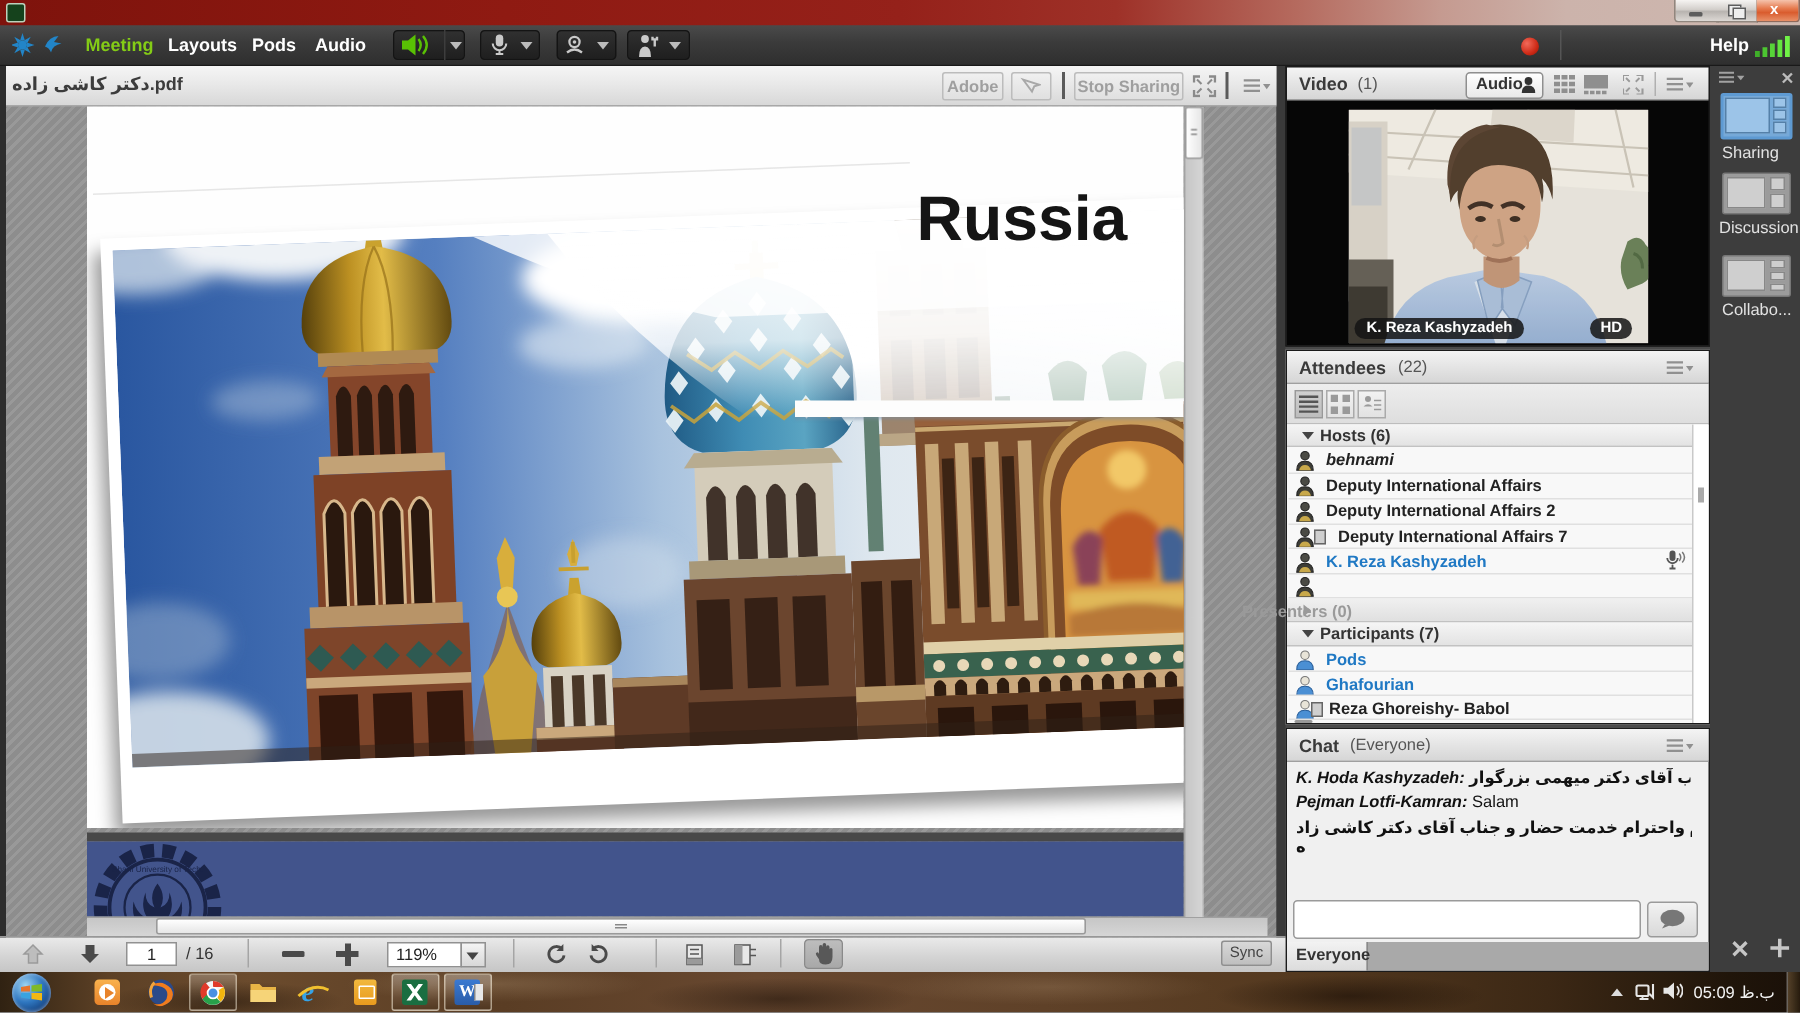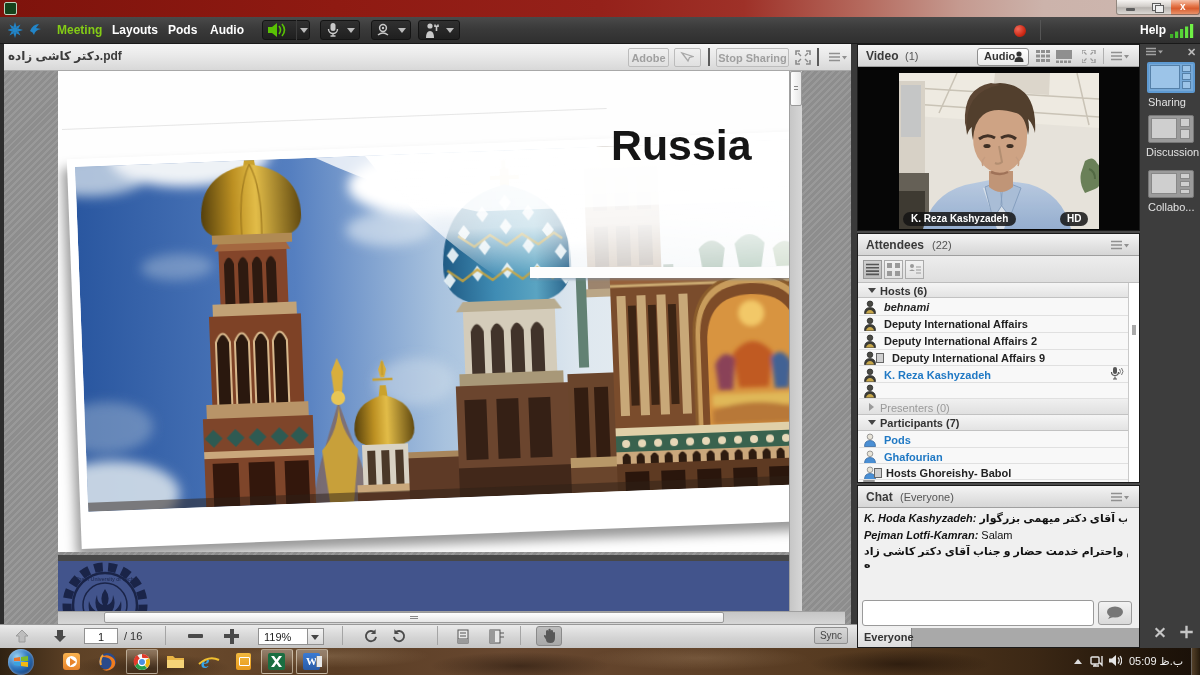--- a/index.html
+++ b/index.html
@@ -600,60 +600,60 @@
 <div class="abs" style="left:859px;top:332px;width:269px;height:1px;background:#e0e0e0;"></div>
 <svg class="abs hosticon" style="left:863px;top:334px;" width="15" height="14" viewBox="0 0 15 14">
       <use href="#hostic"></use>
     </svg>
 <div class="abs" style="left:884px;top:335px;font-size:11px;font-weight:bold;color:#222;">Deputy International Affairs 2</div>
 <div class="abs" style="left:859px;top:349px;width:269px;height:1px;background:#e0e0e0;"></div>
 <svg class="abs hosticon" style="left:863px;top:351px;" width="15" height="14" viewBox="0 0 15 14">
       <use href="#hostic"></use>
     </svg>
 <div class="abs" style="left:876px;top:353px;width:8px;height:10px;background:#cfcfcf;border:1px solid #666;box-sizing:border-box;"></div>
-<div class="abs" style="left:892px;top:352px;font-size:11px;font-weight:bold;color:#222;">Deputy International Affairs 9</div>
+<div class="abs" style="left:892px;top:352px;font-size:11px;font-weight:bold;color:#222;">Deputy International Affairs 7</div>
 <div class="abs" style="left:859px;top:365px;width:269px;height:1px;background:#e0e0e0;"></div>
 <svg class="abs hosticon" style="left:863px;top:368px;" width="15" height="14" viewBox="0 0 15 14">
       <use href="#hostic"></use>
     </svg>
 <div class="abs" style="left:884px;top:369px;font-size:11px;font-weight:bold;color:#2079c4;">K. Reza Kashyzadeh</div>
 <svg class="abs" style="left:1108px;top:366px;" width="16" height="16" viewBox="0 0 16 16">
       <rect x="5" y="1" width="4" height="7" rx="2" fill="#555"></rect>
       <path d="M3.5 6 a3.5 3.5 0 0 0 7 0 M7 10.5 V13 M5 13 h4" stroke="#555" stroke-width="1.2" fill="none"></path>
       <path d="M11.5 3 q2 2.5 0 5 M13.5 2 q3 3.5 0 7" stroke="#777" stroke-width="1" fill="none"></path>
     </svg>
 <div class="abs" style="left:859px;top:382px;width:269px;height:1px;background:#e0e0e0;"></div>
 <svg class="abs hosticon" style="left:863px;top:384px;" width="15" height="14" viewBox="0 0 15 14">
       <use href="#hostic"></use>
     </svg>
 <div class="abs" style="left:884px;top:404px;font-size:11px;font-weight:bold;color:#222;">Mohammad Molavi</div>
 <div class="abs" style="left:859px;top:398px;width:269px;height:1px;background:#e0e0e0;"></div>
 
 <div class="abs" style="left:858px;top:399px;width:270px;height:16px;background:linear-gradient(#f0f0f0,#e0e0e0);border-bottom:1px solid #c2c2c2;box-sizing:border-box;"></div>
 <div class="abs" style="left:869px;top:403px;width:0;height:0;border-top:4px solid transparent;border-bottom:4px solid transparent;border-left:5px solid #9a9a9a;"></div>
-<div class="abs" style="left:880px;top:402px;font-size:11px;font-weight:normal;color:#9a9a9a;">Presenters (0)</div>
+<div class="abs" style="left:828px;top:402px;font-size:11px;font-weight:bold;color:#9a9a9a;">Presenters (0)</div>
 
 <div class="abs" style="left:858px;top:415px;width:270px;height:16px;background:linear-gradient(#f5f5f5,#e3e3e3);border-bottom:1px solid #c2c2c2;box-sizing:border-box;"></div>
 <div class="abs" style="left:868px;top:420px;width:0;height:0;border-left:4px solid transparent;border-right:4px solid transparent;border-top:5px solid #444;"></div>
 <div class="abs" style="left:880px;top:417px;font-size:11px;font-weight:bold;color:#333;">Participants (7)</div>
 <svg class="abs particon" style="left:863px;top:433px;" width="15" height="14" viewBox="0 0 15 14">
       <use href="#partic"></use>
     </svg>
 <div class="abs" style="left:884px;top:434px;font-size:11px;font-weight:bold;color:#2079c4;">Pods</div>
 <div class="abs" style="left:859px;top:447px;width:269px;height:1px;background:#e0e0e0;"></div>
 <svg class="abs particon" style="left:863px;top:450px;" width="15" height="14" viewBox="0 0 15 14">
       <use href="#partic"></use>
     </svg>
 <div class="abs" style="left:884px;top:451px;font-size:11px;font-weight:bold;color:#2079c4;">Ghafourian</div>
 <div class="abs" style="left:859px;top:463px;width:269px;height:1px;background:#e0e0e0;"></div>
 <svg class="abs particon" style="left:863px;top:466px;" width="15" height="14" viewBox="0 0 15 14">
       <use href="#partic"></use>
     </svg>
 <div class="abs" style="left:874px;top:468px;width:8px;height:10px;background:#cfcfcf;border:1px solid #666;box-sizing:border-box;"></div>
-<div class="abs" style="left:886px;top:467px;font-size:11px;font-weight:bold;color:#222;">Hosts Ghoreishy- Babol</div>
+<div class="abs" style="left:886px;top:467px;font-size:11px;font-weight:bold;color:#222;">Reza Ghoreishy- Babol</div>
 <div class="abs" style="left:859px;top:479px;width:269px;height:1px;background:#e0e0e0;"></div>
 <div class="abs" style="left:863px;top:480px;width:12px;height:2px;background:#999;border-radius:2px;"></div>
 
 <div class="abs" style="left:1128px;top:283px;width:11px;height:199px;background:#ffffff;border-left:1px solid #c9c9c9;box-sizing:border-box;"></div>
 <div class="abs" style="left:1132px;top:325px;width:4px;height:10px;background:#aaa;"></div>
 
 <div class="abs" style="left:857px;top:485px;width:283px;height:163px;background:#f0f0f0;border:1px solid #1b1b1b;box-sizing:border-box;"></div>
 <div class="abs" style="left:858px;top:486px;width:281px;height:22px;background:linear-gradient(#f4f4f4,#e6e6e6 45%,#d6d6d6);border-bottom:1px solid #9f9f9f;box-sizing:border-box;"></div>
 <div class="abs" style="left:866px;top:490px;font-size:12px;font-weight:bold;color:#3a3a3a;">Chat</div>
 <div class="abs" style="left:900px;top:491px;font-size:11px;color:#555;">(Everyone)</div>

